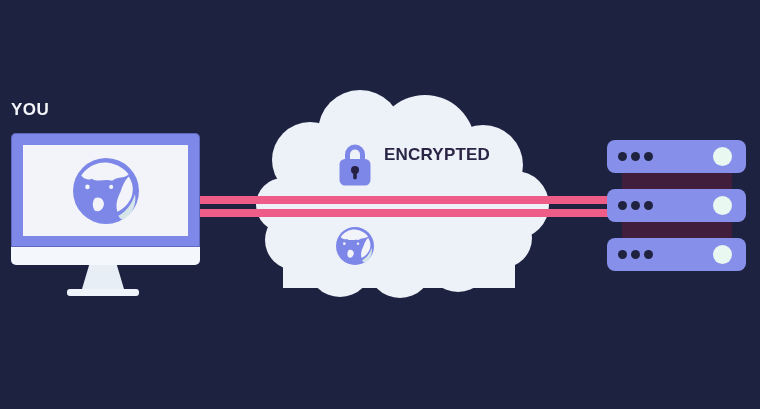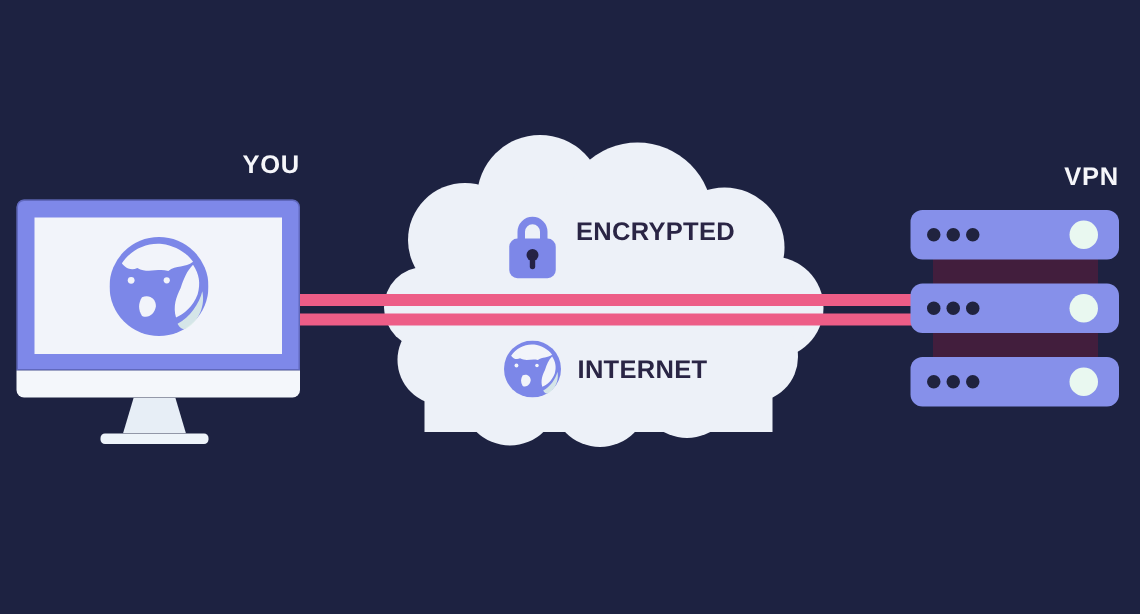--- a/index.html
+++ b/index.html
@@ -6,21 +6,21 @@
   .stage{
     position:relative;width:760px;height:409px;overflow:hidden;
     background:#1d2241;
     font-family:"Liberation Sans","DejaVu Sans",sans-serif;
   }
   .abs{position:absolute;}
 
   
   .device-label{
     color:#f5f6fa;font-weight:700;font-size:17px;letter-spacing:0.5px;
-    text-align:right;z-index:6;
+    text-align:left;z-index:6;
   }
   .cloud-label{
     color:#2a2545;font-weight:700;font-size:17px;line-height:18px;
     letter-spacing:0.2px;z-index:4;white-space:nowrap;
   }
 
   
   .pink-line{
     left:196px;width:418px;height:8px;background:#ed5d87;z-index:3;
   }
@@ -136,23 +136,21 @@
     <g fill="#f2f4fa">
       <path d="M8,17 C14,8 24,3.5 34,4.5 C42,5.5 50,10 54,16 C49,20 43,18 38,22
                C31,20 25,24 18,20 C14,22 10,20 8,17 Z"></path>
       <path d="M54,18 C58,24 59,30 57,37 C54,45 48,50 43,52 C41,45 43,39 46,33
                C48,27 50,22 54,18 Z"></path>
       <path d="M21,39 C26,37 30,40 30,45 C29,50 25,53 21,51 C18.5,47 18.5,43 21,39 Z"></path>
       <circle cx="14" cy="28" r="2.2"></circle>
       <circle cx="37" cy="28" r="2"></circle>
     </g>
   </svg>
-  <div class="abs cloud-label inet-text">INTERNET</div>
 
-  <div class="abs device-label" style="left:607px;top:108px;width:139px">VPN</div>
 
   <div class="abs server-connector" style="top:172px"></div>
   <div class="abs server-connector" style="top:221px"></div>
 
   <div class="abs server-unit" style="top:140px">
     <span class="server-dot" style="left:11px"></span>
     <span class="server-dot" style="left:24px"></span>
     <span class="server-dot" style="left:37px"></span>
     <span class="server-light"></span>
   </div>

